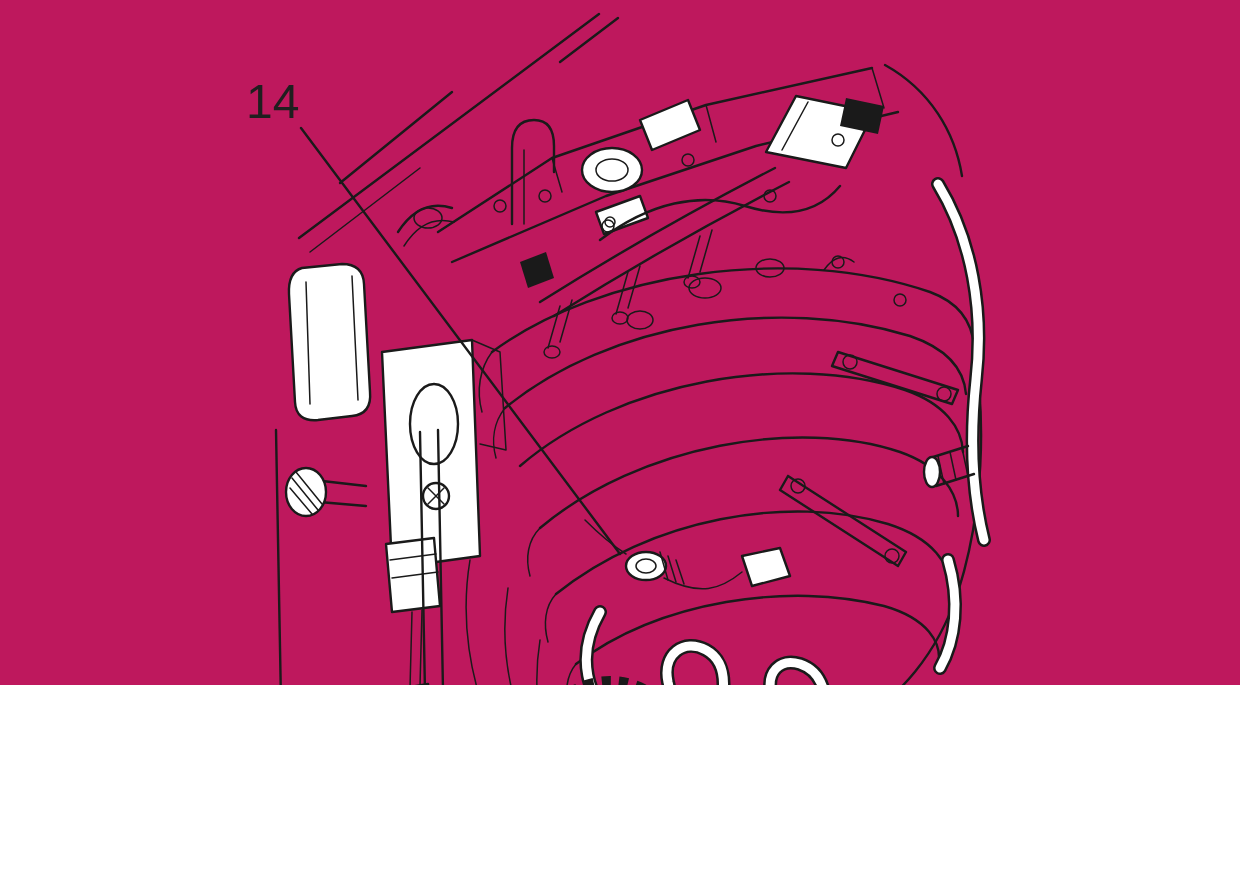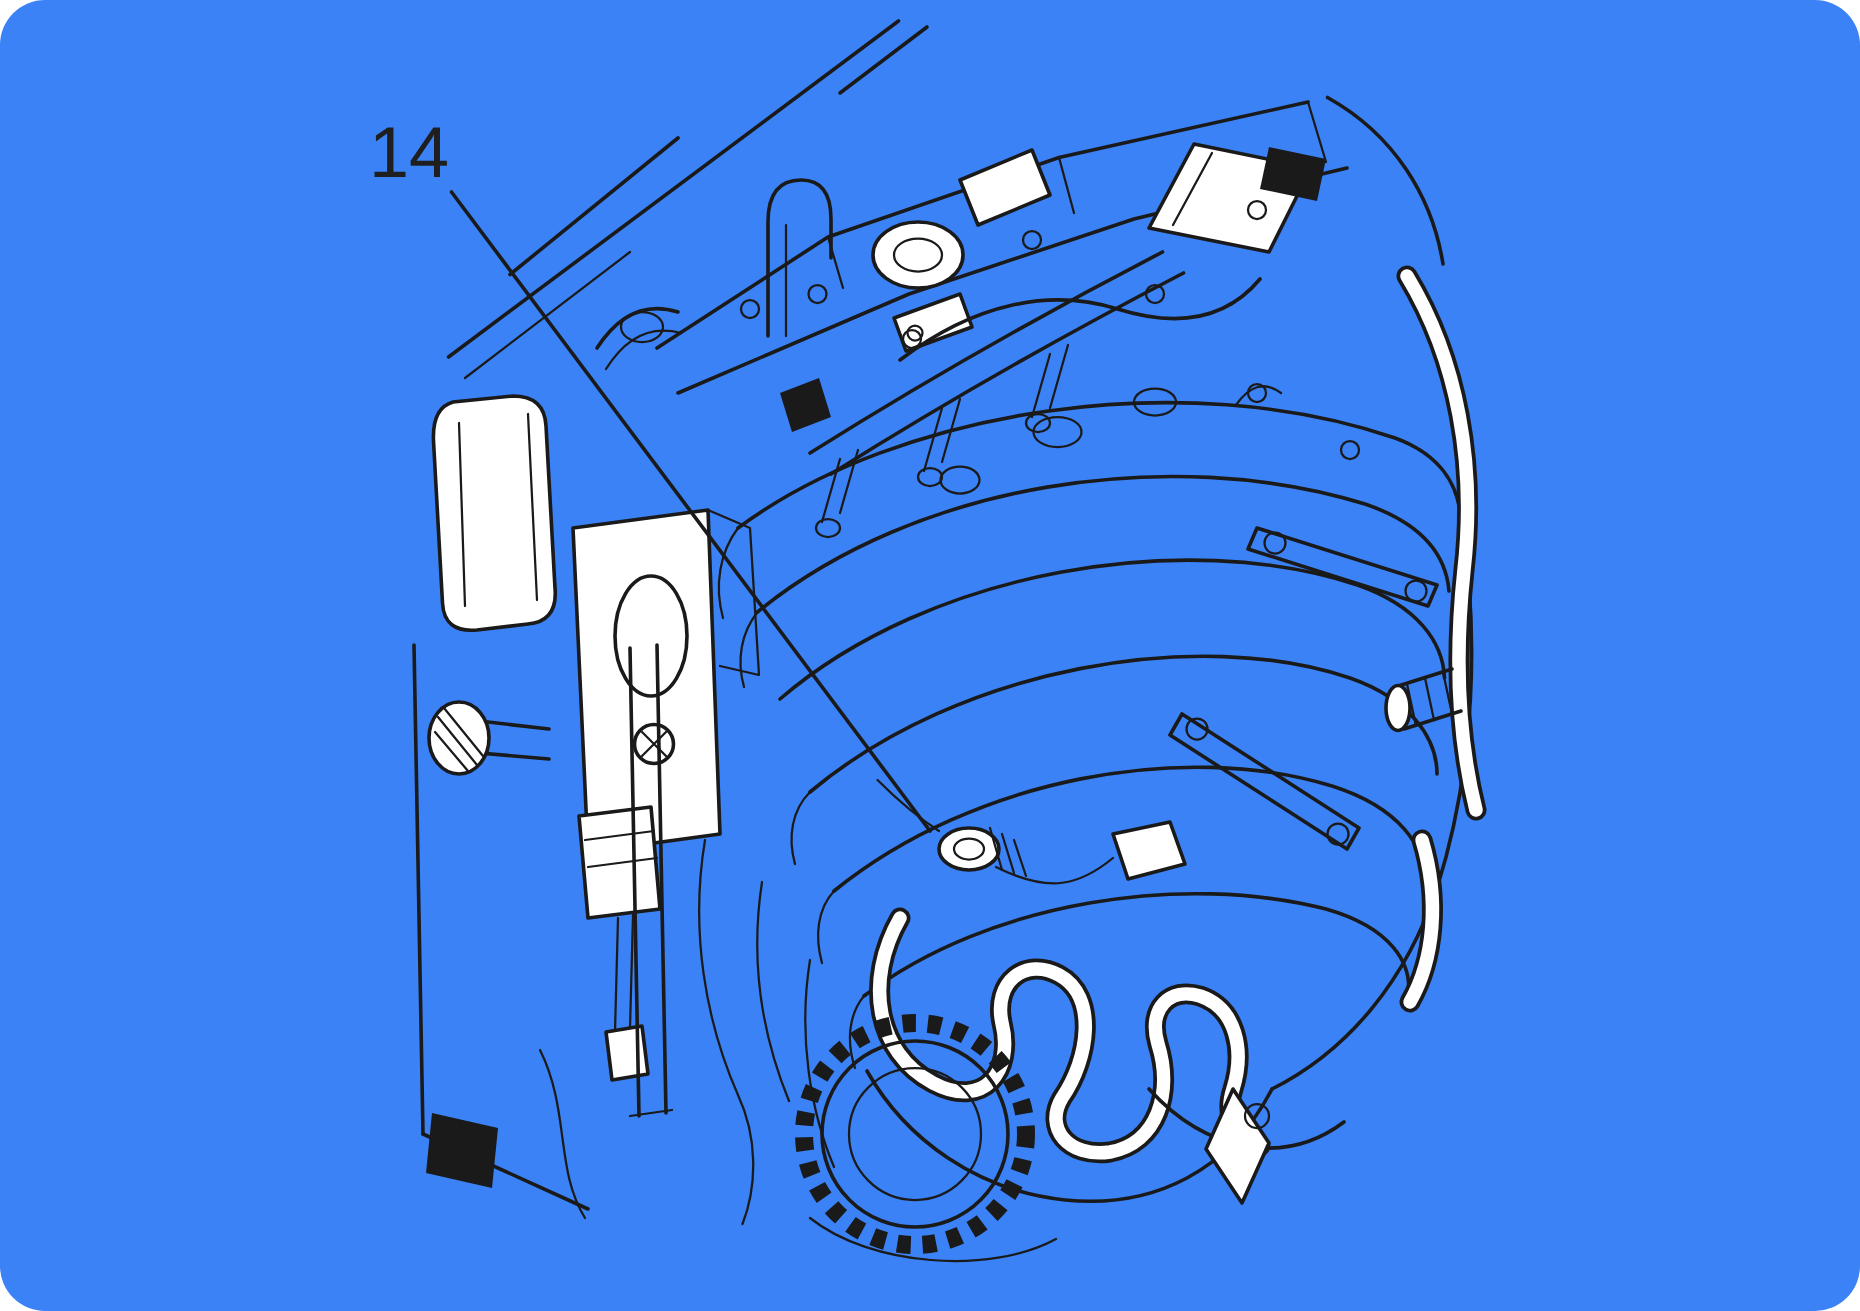--- a/index.html
+++ b/index.html
@@ -1,17 +1,17 @@
 <!DOCTYPE html>
 <html><head>
 <meta charset="utf-8">
 <style>
   html,body{margin:0;padding:0;background:#ffffff;}
-  .page{position:relative;width:1240px;height:874px;background:#3b82f6;overflow:hidden;
-        font-family:"Liberation Sans", sans-serif;border-radius:30px;}
+  .page{position:relative;width:1240px;height:685px;background:#be185d;overflow:hidden;
+        font-family:"Liberation Sans", sans-serif;}
   svg{position:absolute;inset:0;}
   .ln{fill:none;stroke:#1a1a1a;stroke-width:2.4;stroke-linecap:round;stroke-linejoin:round;}
   .thin{fill:none;stroke:#1a1a1a;stroke-width:1.5;stroke-linecap:round;stroke-linejoin:round;}
   .tube-o{fill:none;stroke:#1a1a1a;stroke-width:14;stroke-linecap:round;stroke-linejoin:round;}
   .tube-i{fill:none;stroke:#ffffff;stroke-width:9;stroke-linecap:round;stroke-linejoin:round;}
   .dark{fill:#1a1a1a;stroke:none;}
   .wfill{fill:#ffffff;stroke:#1a1a1a;stroke-width:2.4;stroke-linejoin:round;}
   .callout-text{font-family:"Liberation Sans", sans-serif;font-size:48px;fill:#1f1f1f;}
 </style>
 </head>

